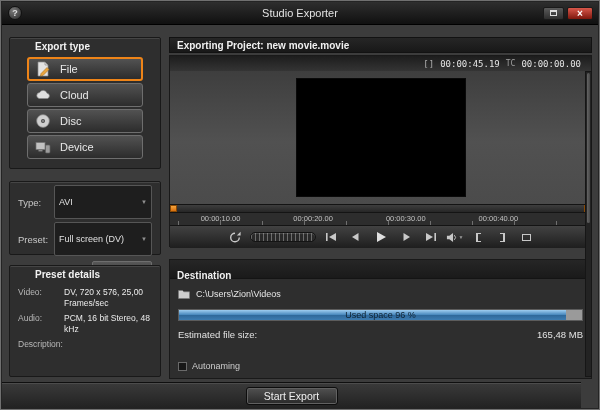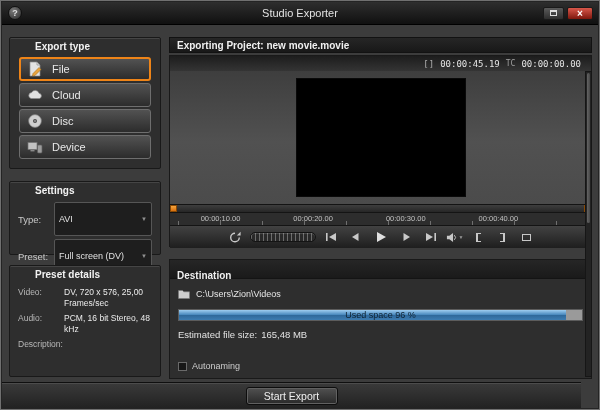--- a/index.html
+++ b/index.html
@@ -29,21 +29,21 @@
 
   
   .group { position:absolute; background:#2e2e2e; border:1px solid #191919; border-radius:2px;
            box-shadow: inset 0 1px 0 #454545; }
   .group-header { height:17px; line-height:17px; padding:0 25px; font-size:10px;
                   font-weight:bold; color:#f2f2f2; }
   .g-export  { left:8px;  top:36px;  width:152px; height:132px; }
   .g-settings{ left:8px;  top:180px; width:152px; height:74px; }
   .g-preset  { left:8px;  top:264px; width:152px; height:112px; }
 
-  .etype-btn { display:flex; align-items:center; gap:9px; height:24px; margin:2px 9px;
+  .etype-btn { display:flex; align-items:center; gap:9px; height:24px; margin:2px 17px;
                padding:0 0 0 7px; background:linear-gradient(#525252,#2c2c2c);
                border:1px solid #6e6e6e; border-radius:3px; color:#e8e8e8; font-size:11px;
                cursor:pointer; }
   .etype-btn.selected { border:2px solid #ee8418; padding-left:6px; }
   .etype-btn .icon { width:16px; height:16px; display:flex; align-items:center; justify-content:center; }
 
   .srow { display:flex; align-items:center; margin:3px 8px 0 8px; }
   .slabel { width:36px; font-size:9.5px; color:#c8c8c8; flex-shrink:0; }
   .select { flex:1; height:15px; background:#1e1e1e; border:1px solid #565656; border-radius:2px;
             display:flex; align-items:center; justify-content:space-between; padding:16px 4px;
@@ -107,21 +107,21 @@
                  border-bottom:1px solid #141414; color:#f0f0f0; font-size:10px;
                  font-weight:bold; line-height:15px; padding:8px 7px; }
   .path-row { display:flex; align-items:center; gap:6px; margin:6px 8px 0 8px; cursor:pointer; }
   .path { font-size:9px; color:#e6e6e6; }
   .progress { position:relative; height:12px; margin:6px 8px 8px 8px;
               background:#9a9a9a; border:1px solid #5c5c5c; }
   .progress .fill { height:100%;
               background:linear-gradient(#9ecdf0 0%,#4d8cc0 45%,#2e6799 50%,#3d7cb1 100%); }
   .ptext { position:absolute; left:0; right:0; top:0; bottom:0; text-align:center;
            font-size:9px; line-height:11px; color:#0e2231; }
-  .est-row { margin:8px 8px 0 8px; font-size:9.5px; color:#e2e2e2; display:flex; gap:4px; }
+  .est-row { margin:8px 8px 0 8px; font-size:9.5px; color:#e2e2e2; display:flex; gap:4px;justify-content:space-between; }
   .auto-row { position:absolute; left:8px; bottom:7px; display:flex; align-items:flex-end; gap:5px; }
   .checkbox { width:9px; height:9px; background:#171717; border:1px solid #6a6a6a; cursor:pointer; }
   .clabel { font-size:9px; color:#cccccc; }
 
   
   .vscroll { position:absolute; left:584px; top:70px; width:7px; height:306px;
              background:#232323; border:1px solid #161616; }
   .vscroll .thumb { margin:1px; height:150px; border-radius:3px;
              background:linear-gradient(90deg,#646464,#474747); cursor:grab; }
 
@@ -194,21 +194,20 @@
           <rect x="1" y="3.5" width="9" height="7" fill="#c2c2c2" stroke="#737373" stroke-width="0.7"></rect>
           <rect x="3.5" y="11" width="4" height="1.4" fill="#8a8a8a"></rect>
           <rect x="10.5" y="6" width="4.5" height="8" rx="1" fill="#9c9c9c" stroke="#5f5f5f" stroke-width="0.7"></rect>
         </svg>
       </span>
       <span>Device</span>
     </div>
   </div>
 
   <div class="group g-settings">
-    <div class="group-header">Settings</div>
     <div class="srow">
       <span class="slabel">Type:</span>
       <div class="select">
         <span>AVI</span>
         <span class="arrow">▼</span>
       </div>
     </div>
     <div class="srow">
       <span class="slabel">Preset:</span>
       <div class="select">

